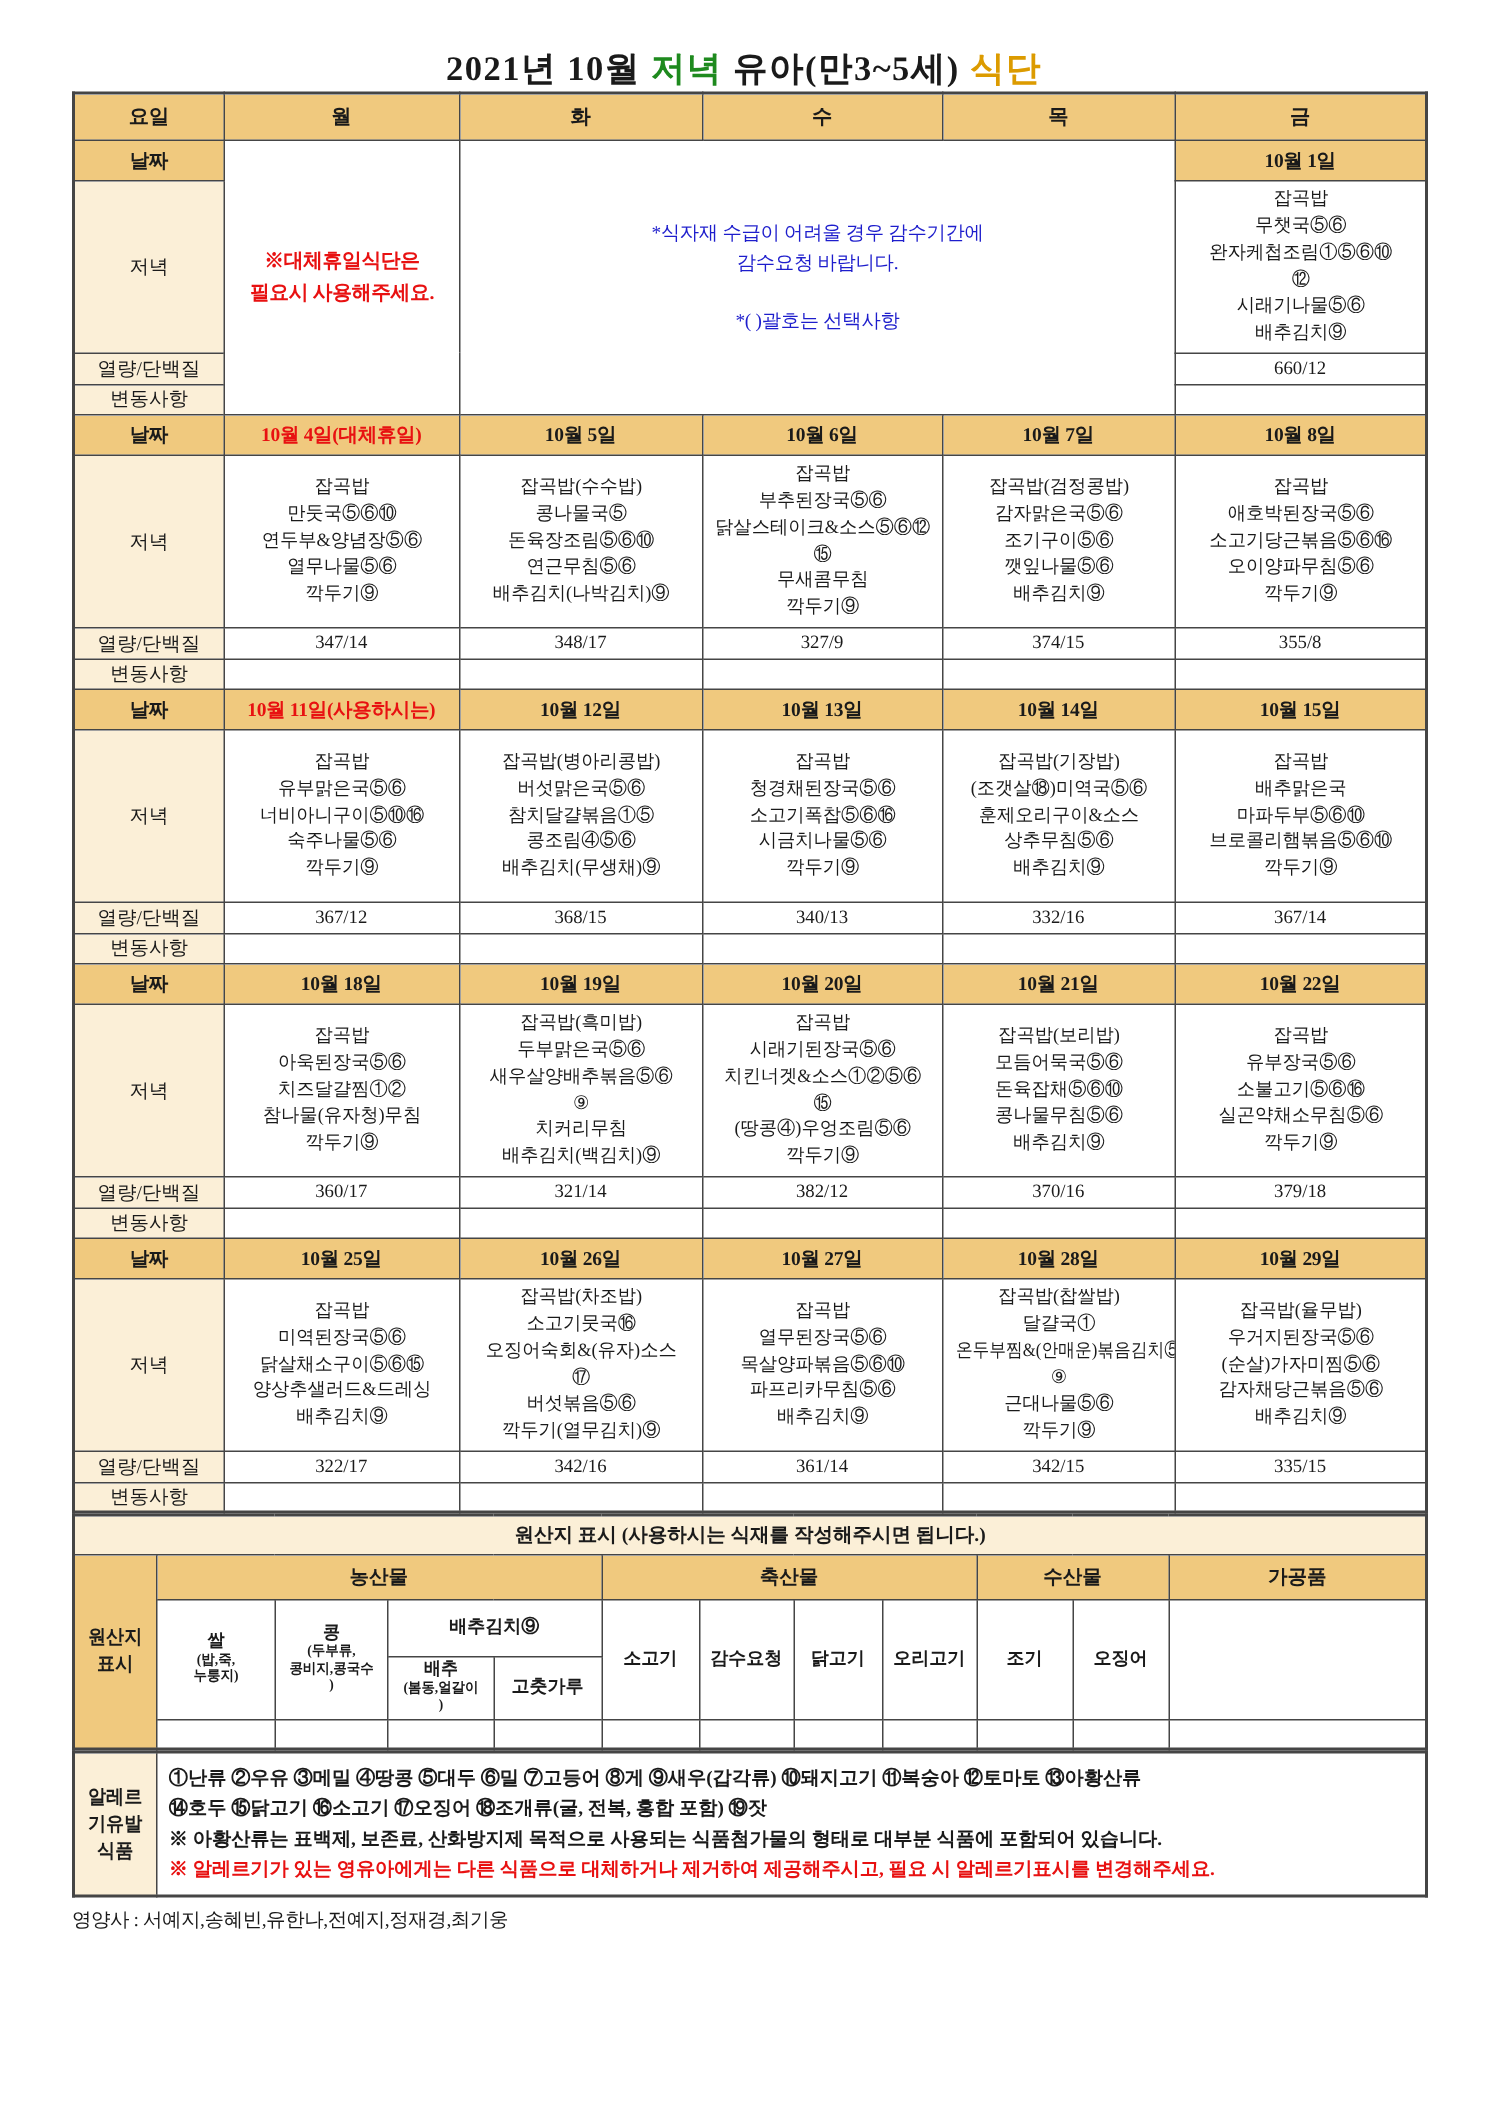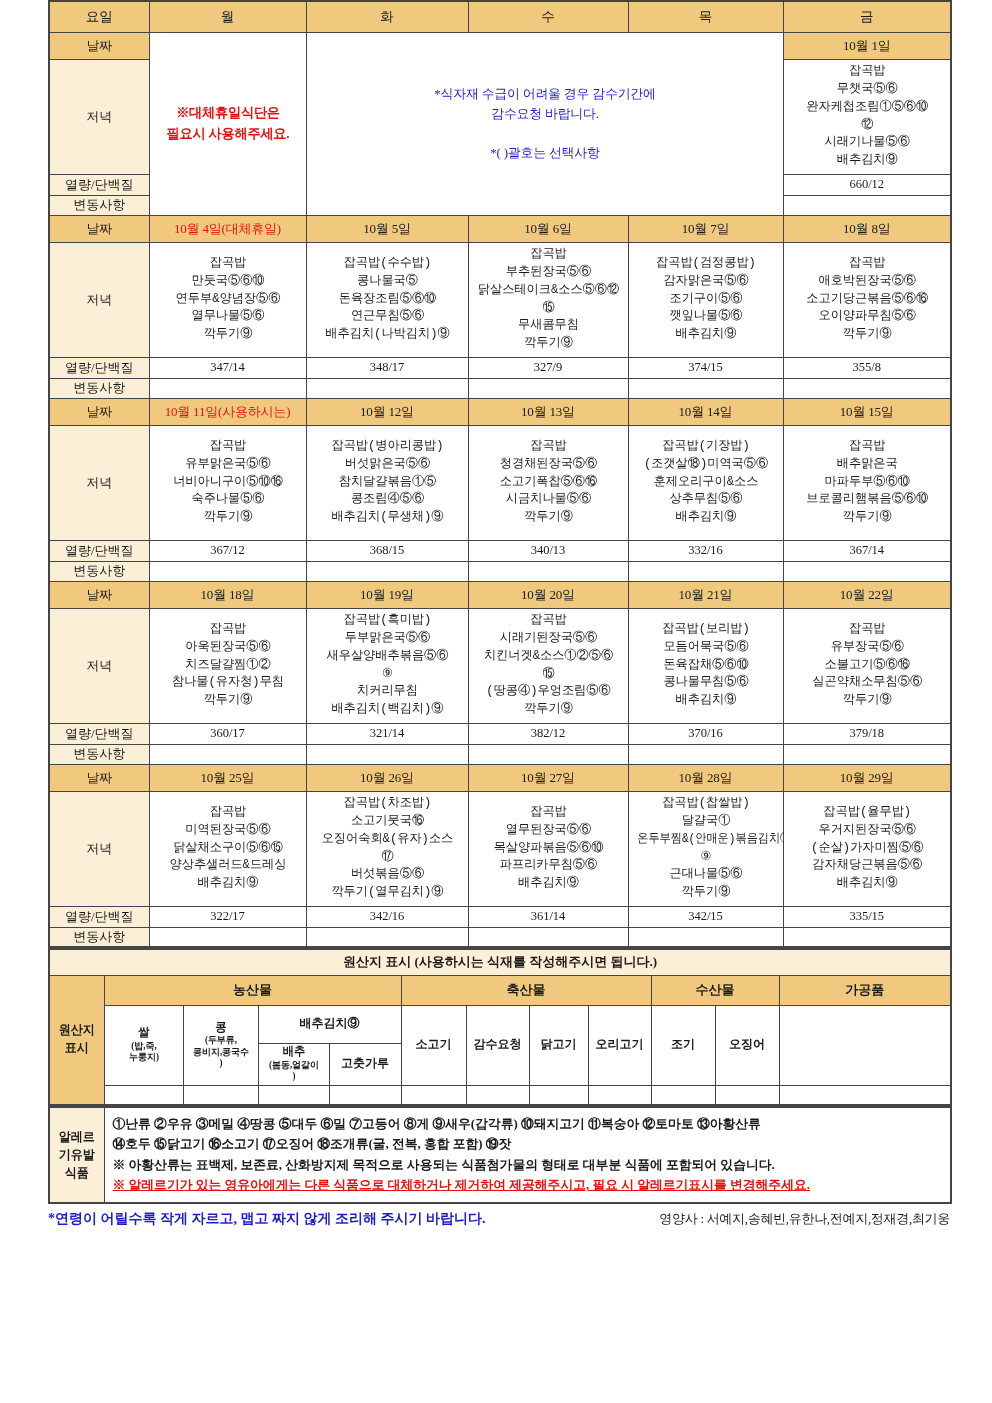--- a/index.html
+++ b/index.html
@@ -12,26 +12,26 @@
   .sheet{position:relative;width:992px;height:1403px;background:#fff;overflow:hidden;}
   .title-wrap{padding-top:30px;text-align:center;font-size:23px;font-weight:bold;letter-spacing:1px;}
   .title-wrap .t-green{color:var(--green);}
   .title-wrap .t-orange{color:var(--orange);}
   .unit-note{width:902px;margin:8px 0 2px 48px;text-align:right;font-size:11.5px;}
   table{border-collapse:collapse;table-layout:fixed;width:902px;margin-left:48px;}
   td{border:1px solid var(--border);vertical-align:middle;text-align:center;overflow:hidden;}
   table.outer{border:2px solid var(--border);}
   .tan{background:var(--tan);}
   .peach{background:var(--peach);}
-  .b{font-weight:normal;}
+  .b{font-weight:bold;}
   .red{color:var(--red);}
   
   .r-head td{height:31px;font-size:13.5px;}
   .r-date td{height:27px;font-size:13px;letter-spacing:-0.2px;}
-  .r-dinner td{height:115px;font-family:Liberation Mono, monospace;}
+  .r-dinner td{height:115px;}
   .r-kcal td{height:21px;font-size:12.5px;}
   .r-change td{height:20px;}
   td.menu{font-size:12.5px;line-height:1.42;}
   td.lbl{font-size:13px;}
   .ln{min-height:1.4em;white-space:nowrap;}
   td.note-red{font-size:13.5px;font-weight:bold;color:var(--red);line-height:1.5;}
   td.note-blue{font-size:13px;color:var(--blue);line-height:1.55;}
   
   .o-title td{height:26px;font-size:13px;font-weight:bold;}
   .o-group td{height:30px;font-size:13px;font-weight:bold;}
@@ -39,31 +39,34 @@
   .o-sub .ln{font-size:9.5px;min-height:1.2em;}
   .o-sub .ln:first-child{font-size:12px;}
   .o-row-b td{height:38px;}
   .o-row-c td{height:42px;}
   .o-empty td{height:20px;}
   td.o-label{font-size:13px;font-weight:bold;line-height:1.3;}
   
   .al-label{font-size:13px;font-weight:bold;line-height:1.35;}
   .al-content{text-align:left;padding:6px 8px;font-size:12.8px;font-weight:bold;line-height:1.6;}
   .al-content .row-line{white-space:nowrap;}
-  .al-red{color:var(--red);text-decoration:underline;}
+  .al-red{color:var(--red);}
   
   .footer{width:902px;margin:6px 0 0 48px;display:flex;justify-content:space-between;align-items:baseline;}
   .footer .f-note{color:var(--blue);font-weight:bold;font-size:14px;}
   .footer .f-nutri{font-size:13px;letter-spacing:-0.3px;}
 </style>
 </head>
 <body>
 
 <div class="sheet">
 
+  <div class="title-wrap">
+    <span>2021년 10월 </span><span class="t-green">저녁</span><span> 유아(만3~5세) </span><span class="t-orange">식단</span>
+  </div>
 
   <table class="outer">
     <colgroup>
       <col style="width:100px">
         <col style="width:157px">
         <col style="width:162px">
         <col style="width:160px">
         <col style="width:155px">
         <col style="width:168px">
     </colgroup>
@@ -461,17 +464,16 @@
         <div class="row-line">①난류 ②우유 ③메밀 ④땅콩 ⑤대두 ⑥밀 ⑦고등어 ⑧게 ⑨새우(갑각류) ⑩돼지고기 ⑪복숭아 ⑫토마토 ⑬아황산류</div>
         <div class="row-line">⑭호두 ⑮닭고기 ⑯소고기 ⑰오징어 ⑱조개류(굴, 전복, 홍합 포함) ⑲잣</div>
         <div class="row-line">※ 아황산류는 표백제, 보존료, 산화방지제 목적으로 사용되는 식품첨가물의 형태로 대부분 식품에 포함되어 있습니다.</div>
         <div class="row-line al-red">※ 알레르기가 있는 영유아에게는 다른 식품으로 대체하거나 제거하여 제공해주시고, 필요 시 알레르기표시를 변경해주세요.</div>
       </td>
     </tr>
   </tbody>
     </table>
 
   <div class="footer">
-    <span class="f-note">*연령이 어릴수록 작게 자르고, 맵고 짜지 않게 조리해 주시기 바랍니다.</span>
     <span class="f-nutri">영양사 : 서예지,송혜빈,유한나,전예지,정재경,최기웅</span>
   </div>
 
 </div>
 
 </body></html>

